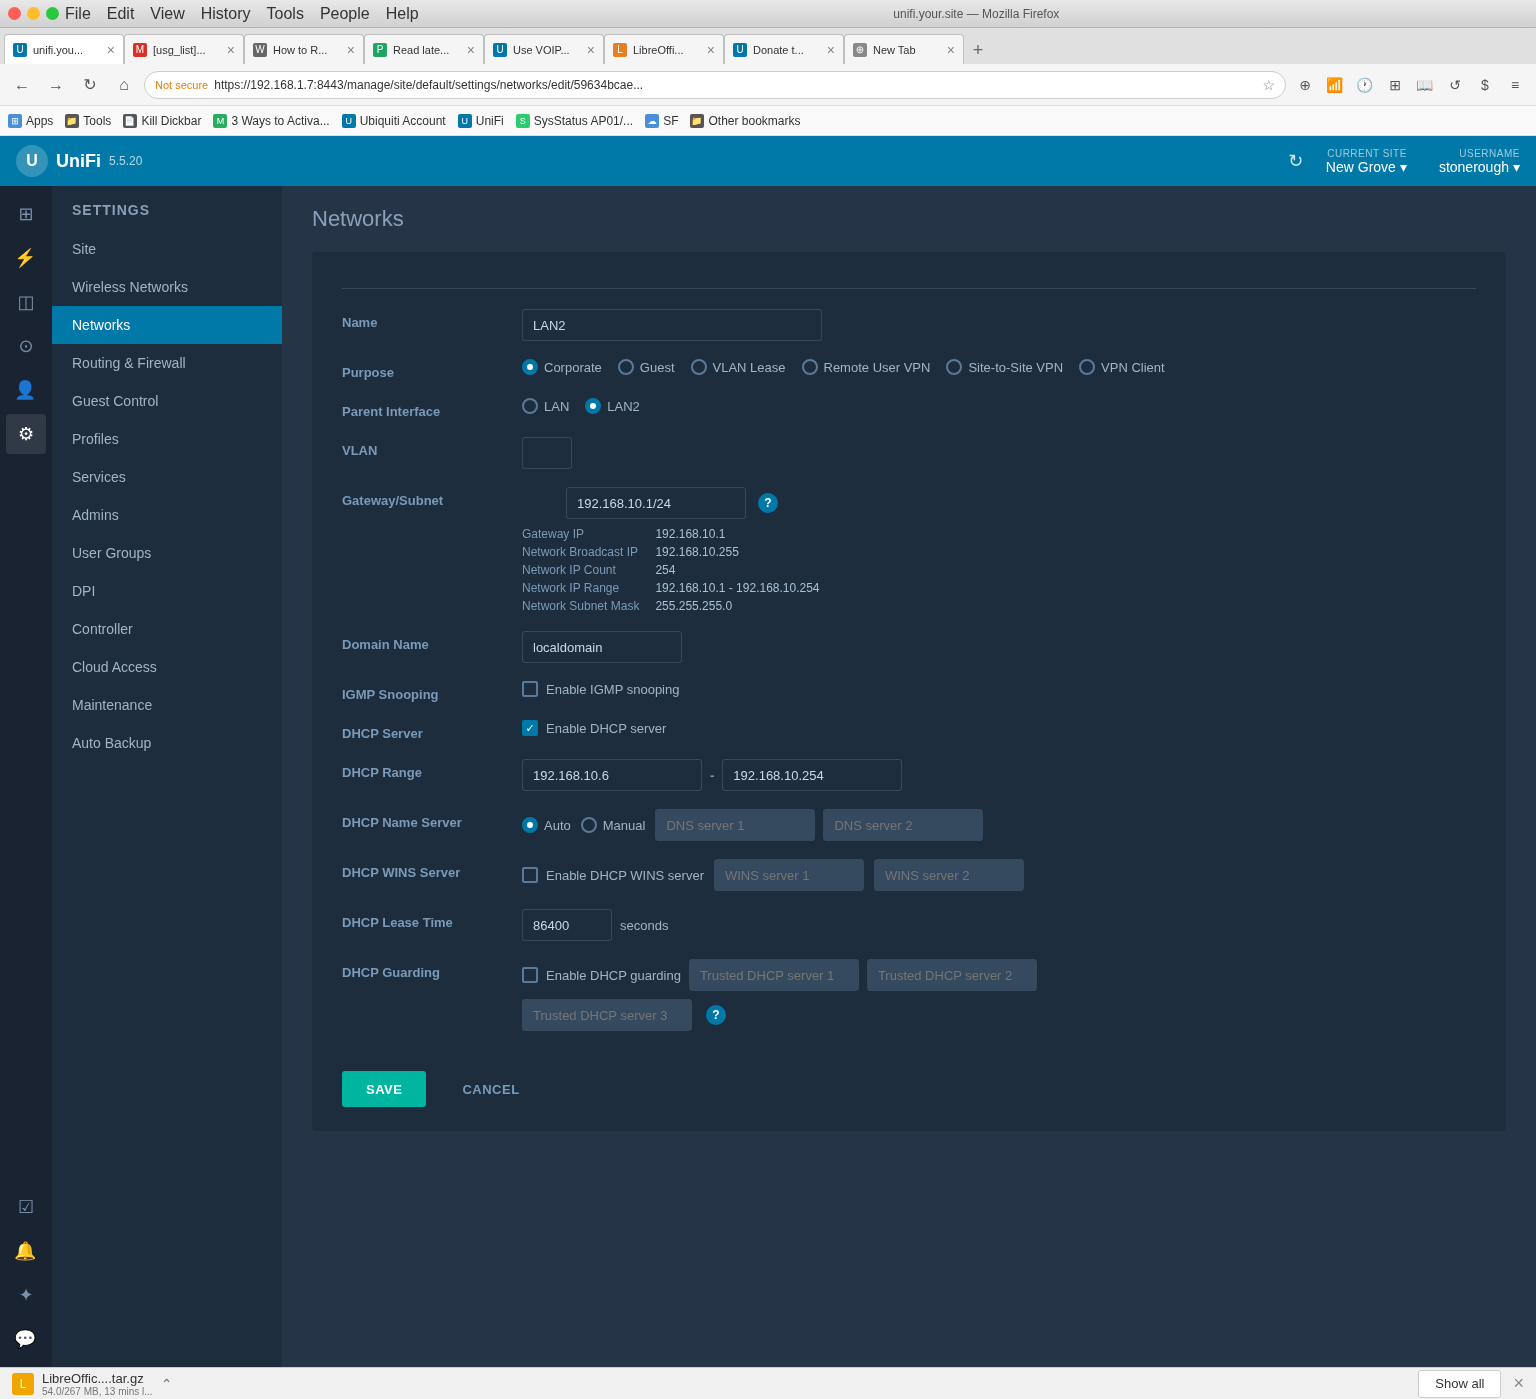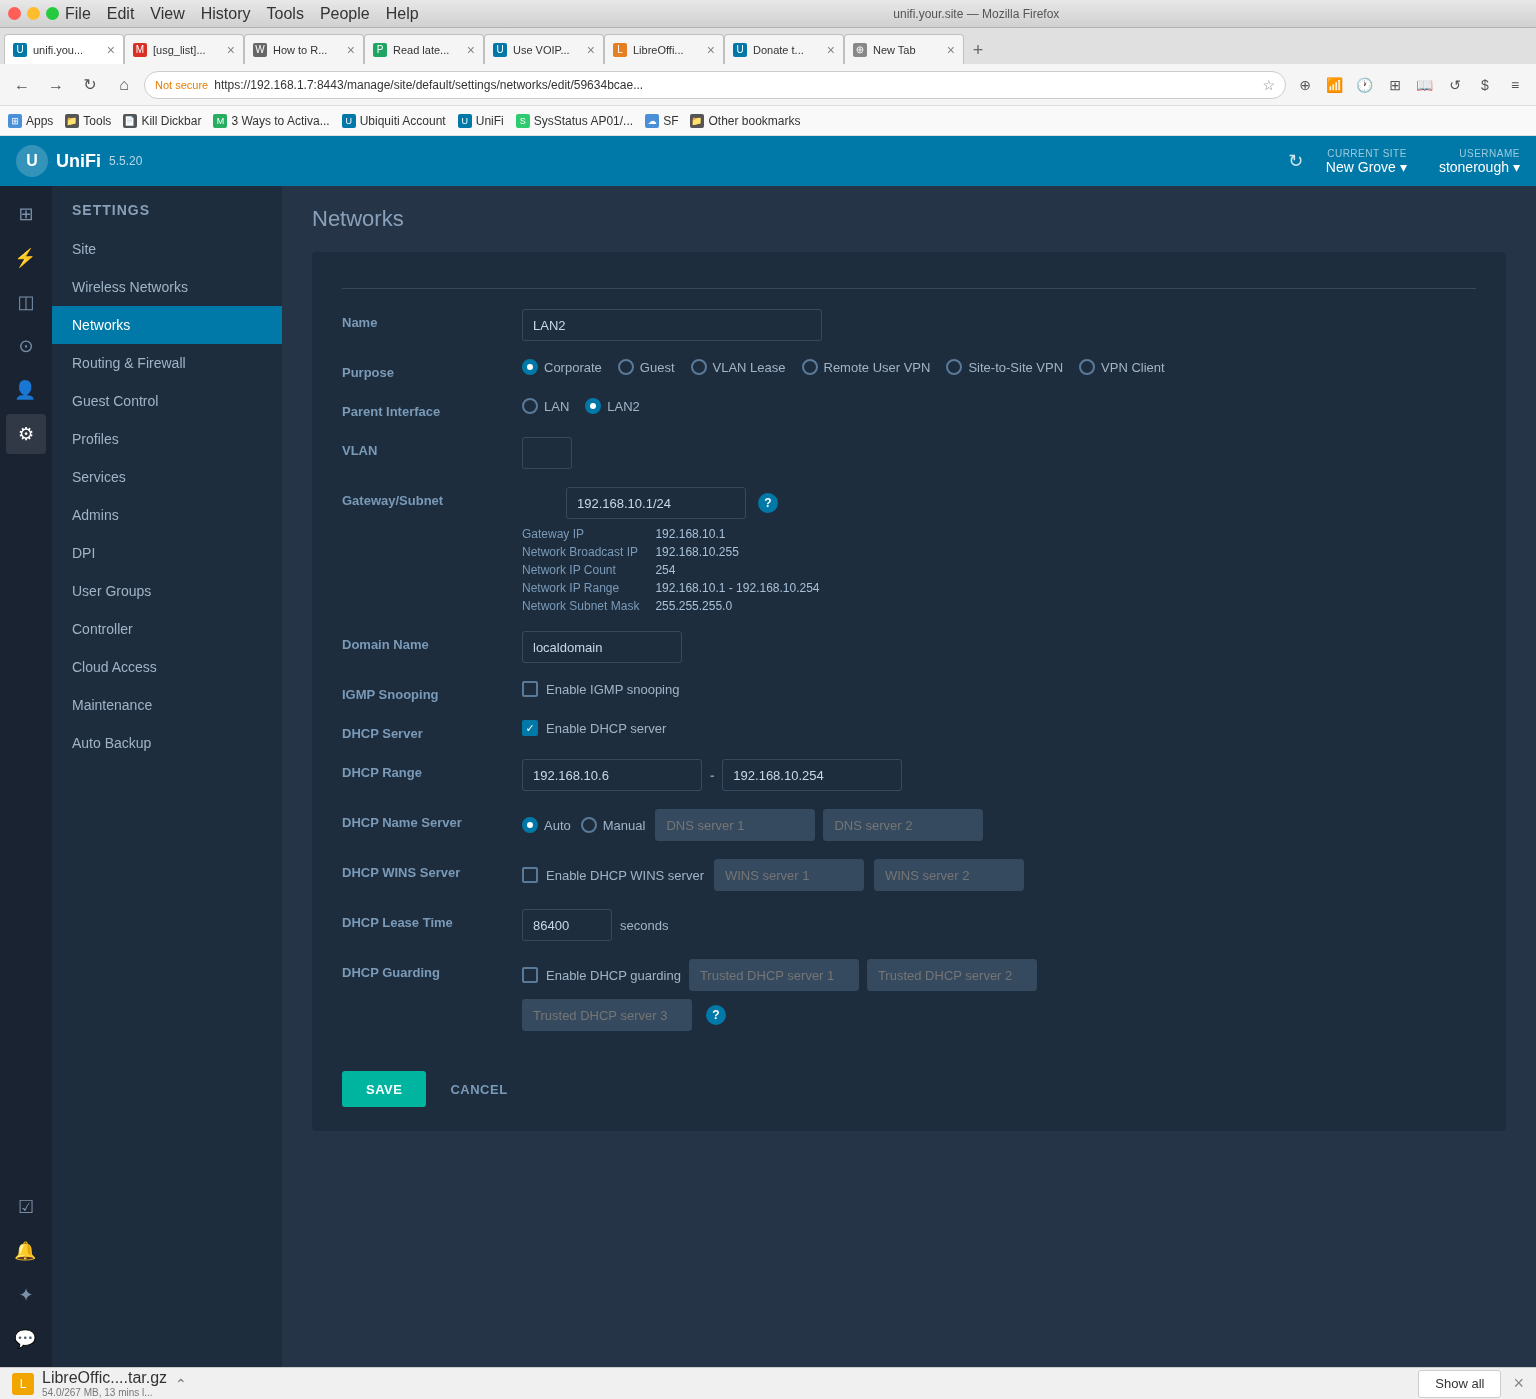--- a/index.html
+++ b/index.html
@@ -301,35 +301,35 @@
       padding: 0 24px;
       background: transparent;
       border: none;
       color: #7a9ab8;
       font-size: 13px;
       font-weight: 700;
       text-transform: uppercase;
       letter-spacing: 0.5px;
       cursor: pointer;
     }
-    .form-actions { display: flex; align-items: center; margin-top: 24px; padding-top: 16px; }
+    .form-actions { display: flex; align-items: center; gap: 12px; margin-top: 24px; padding-top: 16px; }
 
     
     .download-bar {
       height: 32px;
       background: #f0f0f0;
       border-top: 1px solid #ccc;
       display: flex;
       align-items: center;
       padding: 0 12px;
       gap: 12px;
     }
     .download-item { display: flex; align-items: center; gap: 8px; }
     .download-icon { width: 22px; height: 22px; background: #f0a500; border-radius: 3px; display: flex; align-items: center; justify-content: center; font-size: 12px; color: white; }
-    .download-name { font-size: 16px; color: #333; }
+    .download-name { font-size: 13px; color: #333; }
     .download-info { font-size: 10px; color: #777; }
     .download-chevron { font-size: 14px; color: #777; cursor: pointer; }
     .download-spacer { flex: 1; }
     .show-all-btn {
       height: 28px;
       padding: 0 16px;
       background: white;
       border: 1px solid #ccc;
       border-radius: 3px;
       font-size: 13px;
@@ -505,22 +505,22 @@
   <div class="settings-sidebar">
     <div class="settings-title">SETTINGS</div>
     <div class="sidebar-item">Site</div>
     <div class="sidebar-item">Wireless Networks</div>
     <div class="sidebar-item active">Networks</div>
     <div class="sidebar-item">Routing &amp; Firewall</div>
     <div class="sidebar-item">Guest Control</div>
     <div class="sidebar-item">Profiles</div>
     <div class="sidebar-item">Services</div>
     <div class="sidebar-item">Admins</div>
+    <div class="sidebar-item">User Groups</div>
     <div class="sidebar-item">DPI</div>
-    <div class="sidebar-item">User Groups</div>
     <div class="sidebar-item">Controller</div>
     <div class="sidebar-item">Cloud Access</div>
     <div class="sidebar-item">Maintenance</div>
     <div class="sidebar-item">Auto Backup</div>
   </div>
 
   <div class="content-area">
     <div class="page-title">Networks</div>
 
     <div style="background:#1e2d3d; border-radius:4px; padding:24px 30px;">

